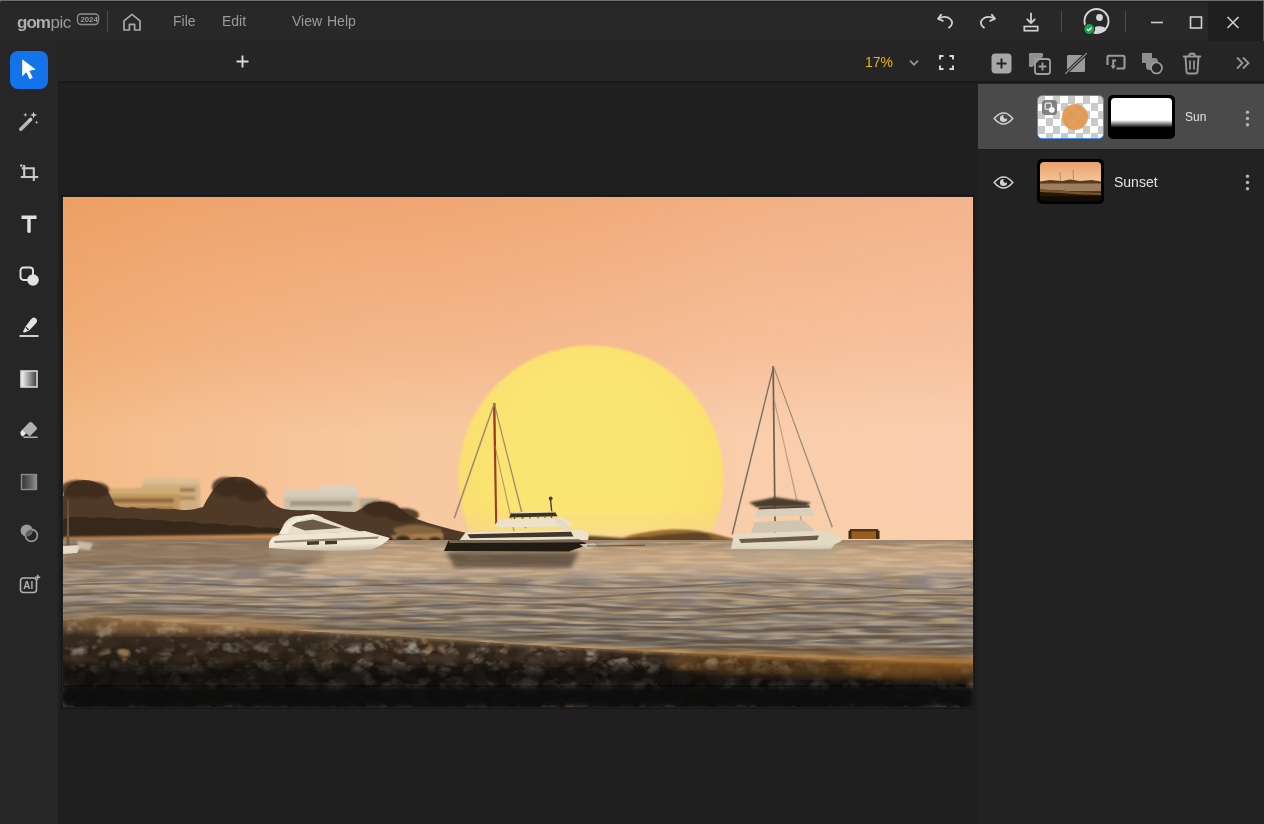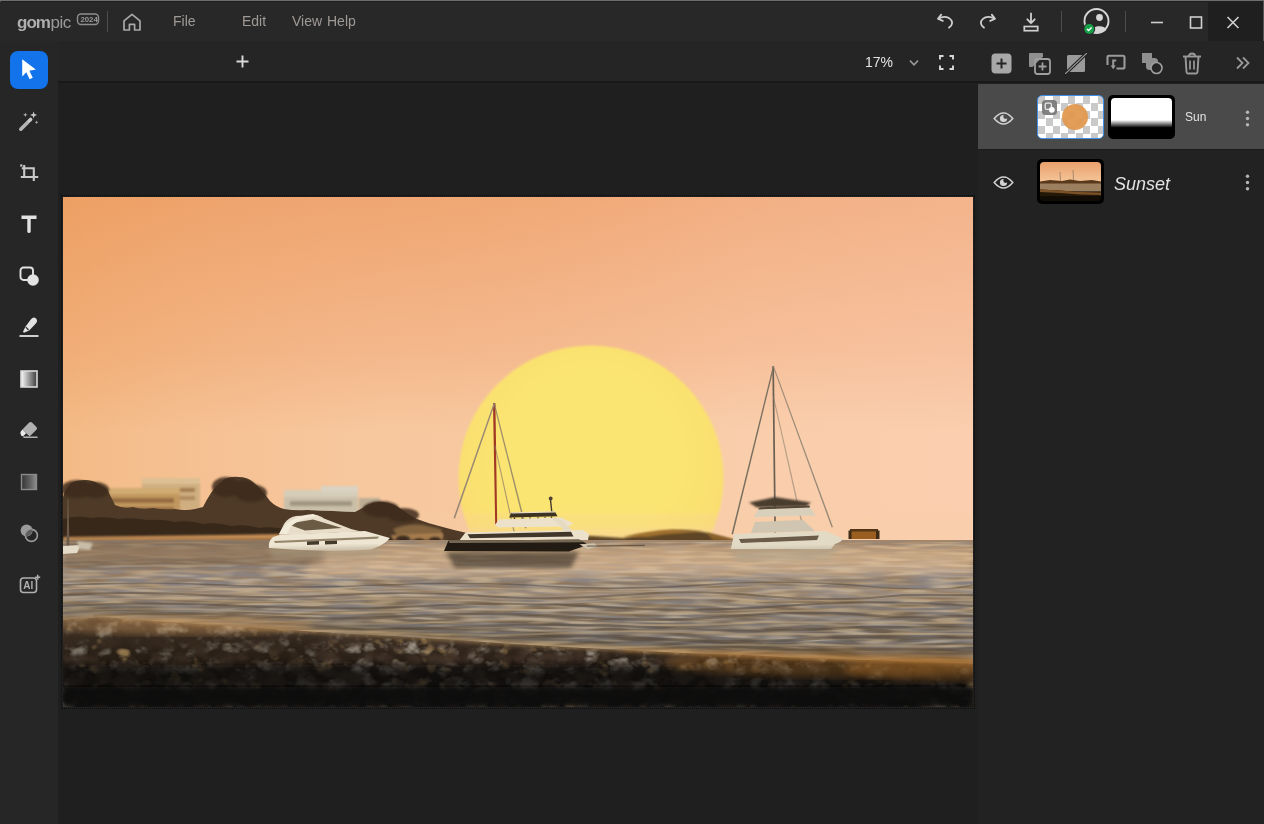--- a/index.html
+++ b/index.html
@@ -30,21 +30,21 @@
       <text x="0" y="17" font-family="Liberation Sans" font-weight="bold" font-size="17" letter-spacing="-1" fill="#aeaeae">gom</text>
       <text x="33.5" y="17" font-family="Liberation Sans" font-weight="400" font-size="17" letter-spacing="-0.5" fill="#9b9b9b">pic</text>
       <rect x="60.5" y="3" width="21" height="10.5" rx="3.5" fill="none" stroke="#8e8e8e" stroke-width="1.4"></rect>
       <text x="63.4" y="11.3" font-size="7.8" font-weight="bold" fill="#9b9b9b">2024</text>
     </svg>
     <div class="abs" style="left:107px; top:9px; width:1px; height:21px; background:#4d4d4d;"></div>
     <svg class="abs" style="left:121px; top:10px;" width="22" height="21" viewBox="0 0 22 21">
       <path d="M3 8.8 L11 2.3 L19 8.8 L19 18 L13.6 18 L13.6 12.4 L8.4 12.4 L8.4 18 L3 18 Z" fill="none" stroke="#a8a8a8" stroke-width="1.7" stroke-linejoin="round"></path>
     </svg>
     <div class="menu" style="left:173px;">File</div>
-    <div class="menu" style="left:222px;margin-left:20px;">Edit</div>
+    <div class="menu" style="left:222px;">Edit</div>
     <div class="menu" style="left:272px;margin-left:20px;">View</div>
     <div class="menu" style="left:327px;">Help</div>
     <svg class="abs" style="left:934px; top:8px;" width="24" height="24" viewBox="0 0 24 24">
       <path d="M7.2 4.6 L4 8.8 L8.8 10.9" fill="none" stroke="#cfcfcf" stroke-width="1.8" stroke-linecap="round" stroke-linejoin="round"></path>
       <path d="M4.6 8.6 C8.2 6.2 13.2 6.3 16.1 8.9 C19.2 11.5 18.6 15.6 15 17.6" fill="none" stroke="#cfcfcf" stroke-width="1.8" stroke-linecap="round"></path>
     </svg>
     <svg class="abs" style="left:975px; top:8px;" width="24" height="24" viewBox="0 0 24 24">
       <path d="M16.8 4.6 L20 8.8 L15.2 10.9" fill="none" stroke="#cfcfcf" stroke-width="1.8" stroke-linecap="round" stroke-linejoin="round"></path>
       <path d="M19.4 8.6 C15.8 6.2 10.8 6.3 7.9 8.9 C4.8 11.5 5.4 15.6 9 17.6" fill="none" stroke="#cfcfcf" stroke-width="1.8" stroke-linecap="round"></path>
     </svg>
@@ -70,21 +70,21 @@
       </svg>
     <svg class="abs" style="left:1225px; top:8px;" width="16" height="24" viewBox="0 0 16 24">
         <path d="M2.5 7 L13.5 18 M13.5 7 L2.5 18" stroke="#cfcfcf" stroke-width="1.6"></path>
       </svg>
   </div>
 
   <div id="tabbar">
     <svg class="abs" style="left:178px; top:14px;" width="13" height="13" viewBox="0 0 13 13">
         <path d="M6.5 0.5 L6.5 12.5 M0.5 6.5 L12.5 6.5" stroke="#d9d9d9" stroke-width="1.9"></path>
       </svg>
-    <div class="abs" style="left:795px; top:13px; width:40px; text-align:right; color:#e5e5e5; font-size:14px;">17%</div>
+    <div class="abs" style="left:795px; top:13px; width:40px; text-align:right; color:#eab308; font-size:14px;">17%</div>
     <svg class="abs" style="left:850px; top:16px;" width="12" height="12" viewBox="0 0 12 12">
         <path d="M2 3.6 L6 7.8 L10 3.6" fill="none" stroke="#9a9a9a" stroke-width="1.6"></path>
       </svg>
     <svg class="abs" style="left:881px; top:14px;" width="15" height="15" viewBox="0 0 15 15">
       <path d="M1 4.5 L1 1 L4.5 1 M10.5 1 L14 1 L14 4.5 M14 10.5 L14 14 L10.5 14 M4.5 14 L1 14 L1 10.5" fill="none" stroke="#d9d9d9" stroke-width="1.9"></path>
     </svg>
   </div>
 
   <div id="toolbar">
     <div class="abs" style="left:10px; top:10px; width:38px; height:38px; border-radius:8px; background:#1273eb;"></div>
@@ -501,21 +501,21 @@
       <g clip-path="url(#trnd)">
         <rect x="0" y="0" width="61" height="23" fill="url(#tsky)"></rect>
         <path d="M0 19.5 L10 18 L22 19 L30 17.5 L40 19 L52 18 L61 19.5 L61 23 L0 23 Z" fill="#59391c"></path>
         <rect x="0" y="21.5" width="61" height="8" fill="#9c7f5f"></rect>
         <path d="M0 27.5 L20 28.5 L40 30 L61 30.5 L61 39 L0 39 Z" fill="#241808"></path>
         <path d="M0 27.5 L20 28.5 L40 30 L61 30.5 L61 33 L40 32.5 L20 31 L0 30 Z" fill="#7a5026"></path>
         <rect x="0" y="34" width="61" height="5" fill="#120c06"></rect>
         <path d="M20 10 L20.5 19 M33 8 L33.5 18" stroke="#8a7258" stroke-width="0.7"></path>
       </g>
     </svg>
-    <div class="abs" style="left:136px; top:133px; color:#e2e2e2; font-size:18px;font-style:italic;">Sunset</div>
+    <div class="abs" style="left:136px; top:133px; color:#e2e2e2; font-size:14px;">Sunset</div>
     <svg class="abs" style="left:267px; top:133px;" width="5" height="17" viewBox="0 0 5 17">
       <circle cx="2.5" cy="2.2" r="1.7" fill="#b5b5b5"></circle>
         <circle cx="2.5" cy="8.5" r="1.7" fill="#b5b5b5"></circle>
         <circle cx="2.5" cy="14.8" r="1.7" fill="#b5b5b5"></circle>
     </svg>
   </div>
 
 </div>
 
 </body></html>

